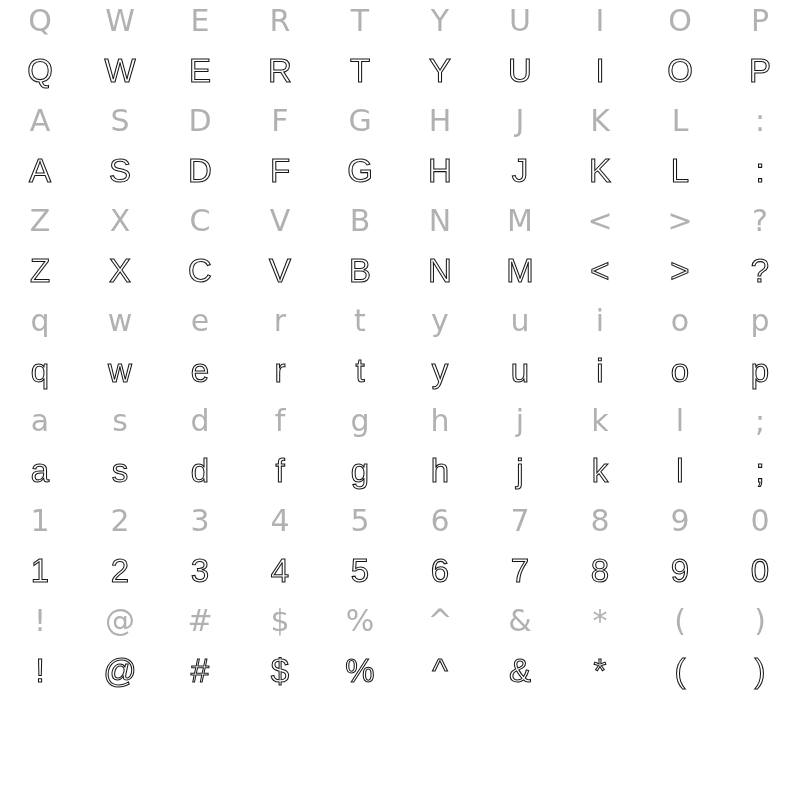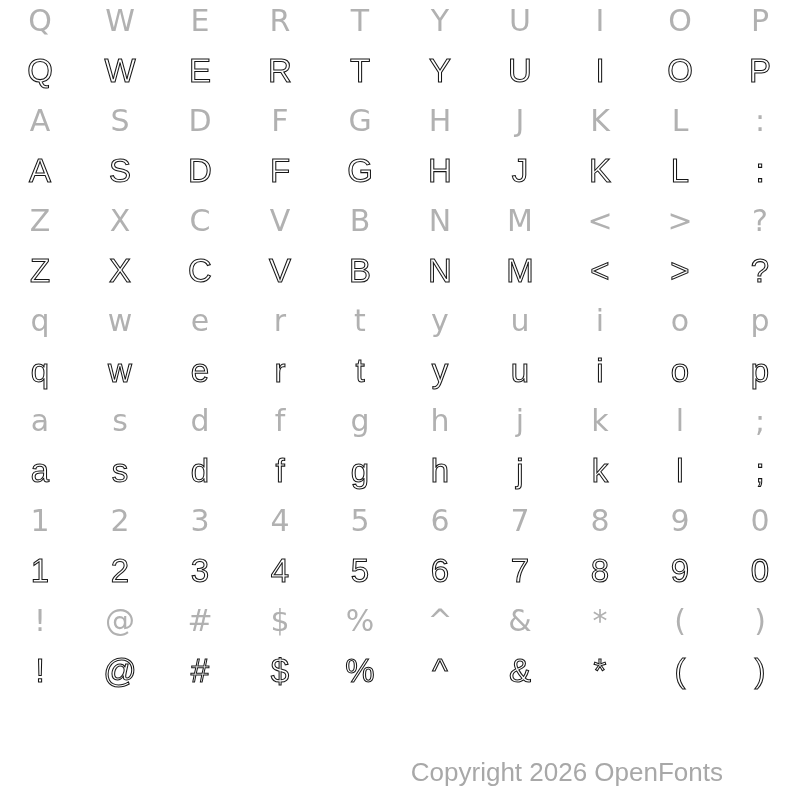--- a/index.html
+++ b/index.html
@@ -229,14 +229,13 @@
         <span class="glyph-cell">#</span>
         <span class="glyph-cell">$</span>
         <span class="glyph-cell">%</span>
         <span class="glyph-cell">^</span>
         <span class="glyph-cell">&amp;</span>
         <span class="glyph-cell">*</span>
         <span class="glyph-cell">(</span>
         <span class="glyph-cell">)</span>
       </div>
     </div>
-  <div class="copyright">Copyright 2026 OpenFonts</div>
 </div>
 
 </body></html>

